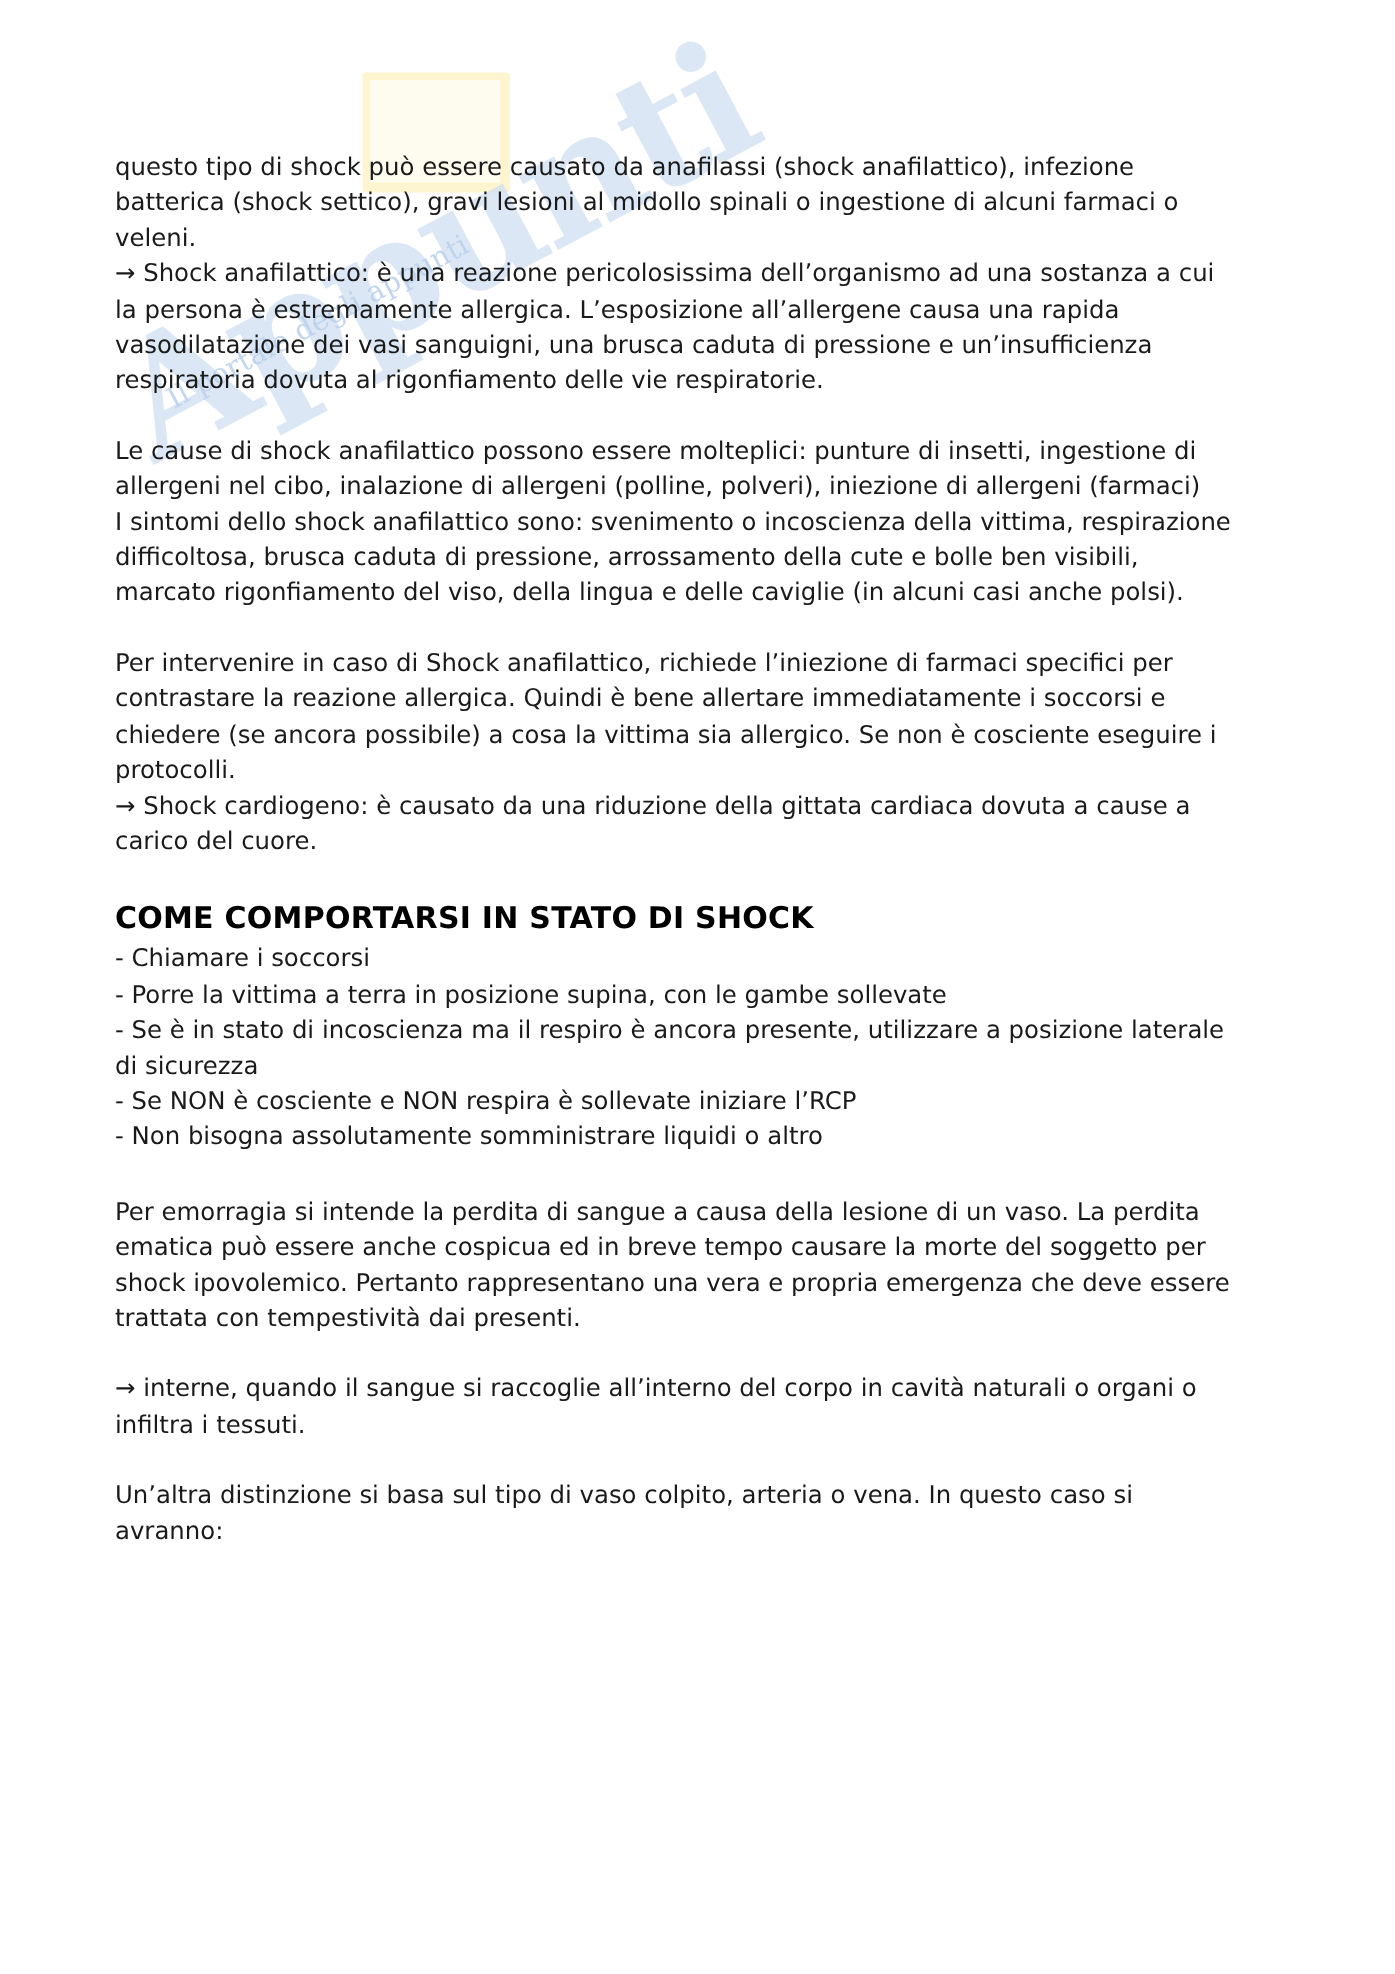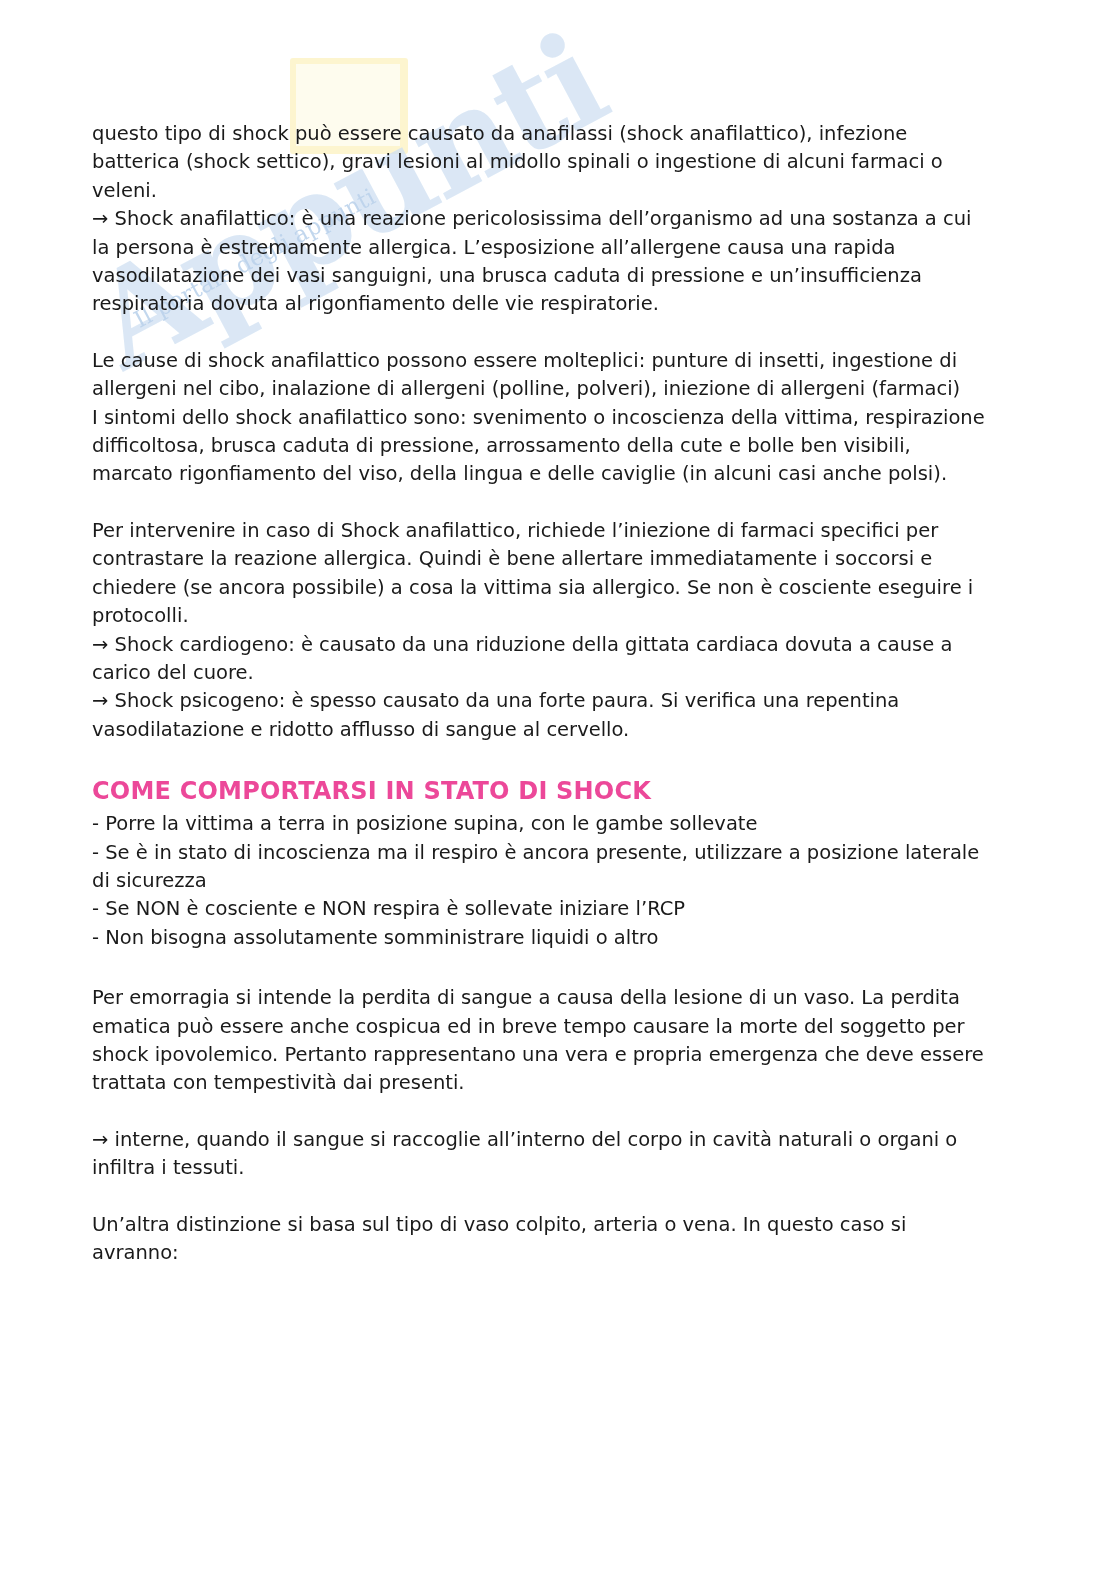--- a/index.html
+++ b/index.html
@@ -83,21 +83,21 @@
     font-family: "DejaVu Sans", sans-serif;
   }
   .gap {
     height: 28px;
   }
   h2 {
     margin: 0;
     font-size: 24px;
     font-weight: bold;
     line-height: 34px;
-    color: #ec4899;
+    color: #000000;
     font-family: "DejaVu Sans", sans-serif;
     letter-spacing: 0.2px;
   }
   .h-gap-before {
     height: 30px;
   }
   .h-gap-after {
     height: 2px;
   }
 </style>
@@ -115,24 +115,24 @@
 
   <div class="content">
       <p>questo tipo di shock può essere causato da anafilassi (shock anafilattico), infezione batterica (shock settico), gravi lesioni al midollo spinali o ingestione di alcuni farmaci o veleni.</p>
       <p>→ Shock anafilattico: è una reazione pericolosissima dell’organismo ad una sostanza a cui la persona è estremamente allergica. L’esposizione all’allergene causa una rapida vasodilatazione dei vasi sanguigni, una brusca caduta di pressione e un’insufficienza respiratoria dovuta al rigonfiamento delle vie respiratorie.</p>
       <div class="gap"></div>
       <p>Le cause di shock anafilattico possono essere molteplici: punture di insetti, ingestione di allergeni nel cibo, inalazione di allergeni (polline, polveri), iniezione di allergeni (farmaci)</p>
       <p>I sintomi dello shock anafilattico sono: svenimento o incoscienza della vittima, respirazione difficoltosa, brusca caduta di pressione, arrossamento della cute e bolle ben visibili, marcato rigonfiamento del viso, della lingua e delle caviglie (in alcuni casi anche polsi).</p>
       <div class="gap"></div>
       <p>Per intervenire in caso di Shock anafilattico, richiede l’iniezione di farmaci specifici per contrastare la reazione allergica. Quindi è bene allertare immediatamente i soccorsi e chiedere (se ancora possibile) a cosa la vittima sia allergico. Se non è cosciente eseguire i protocolli.</p>
       <p>→ Shock cardiogeno: è causato da una riduzione della gittata cardiaca dovuta a cause a carico del cuore.</p>
-      <p>→ Shock psicogeno: è spesso causato da una forte paura. Si verifica una repentina vasodilatazione e ridotto afflusso di sangue al cervello.</p>
       <div class="h-gap-before"></div>
       <h2>COME COMPORTARSI IN STATO DI SHOCK</h2>
       <div class="h-gap-after"></div>
+      <p>- Chiamare i soccorsi</p>
       <p>- Porre la vittima a terra in posizione supina, con le gambe sollevate</p>
       <p>- Se è in stato di incoscienza ma il respiro è ancora presente, utilizzare a posizione laterale di sicurezza</p>
       <p>- Se NON è cosciente e NON respira è sollevate iniziare l’RCP</p>
       <p>- Non bisogna assolutamente somministrare liquidi o altro</p>
       <div class="h-gap-before"></div>
       <div class="h-gap-after"></div>
       <p>Per emorragia si intende la perdita di sangue a causa della lesione di un vaso. La perdita ematica può essere anche cospicua ed in breve tempo causare la morte del soggetto per shock ipovolemico. Pertanto rappresentano una vera e propria emergenza che deve essere trattata con tempestività dai presenti.</p>
       <div class="gap"></div>
       <p>→ interne, quando il sangue si raccoglie all’interno del corpo in cavità naturali o organi o infiltra i tessuti.</p>
       <div class="gap"></div>

